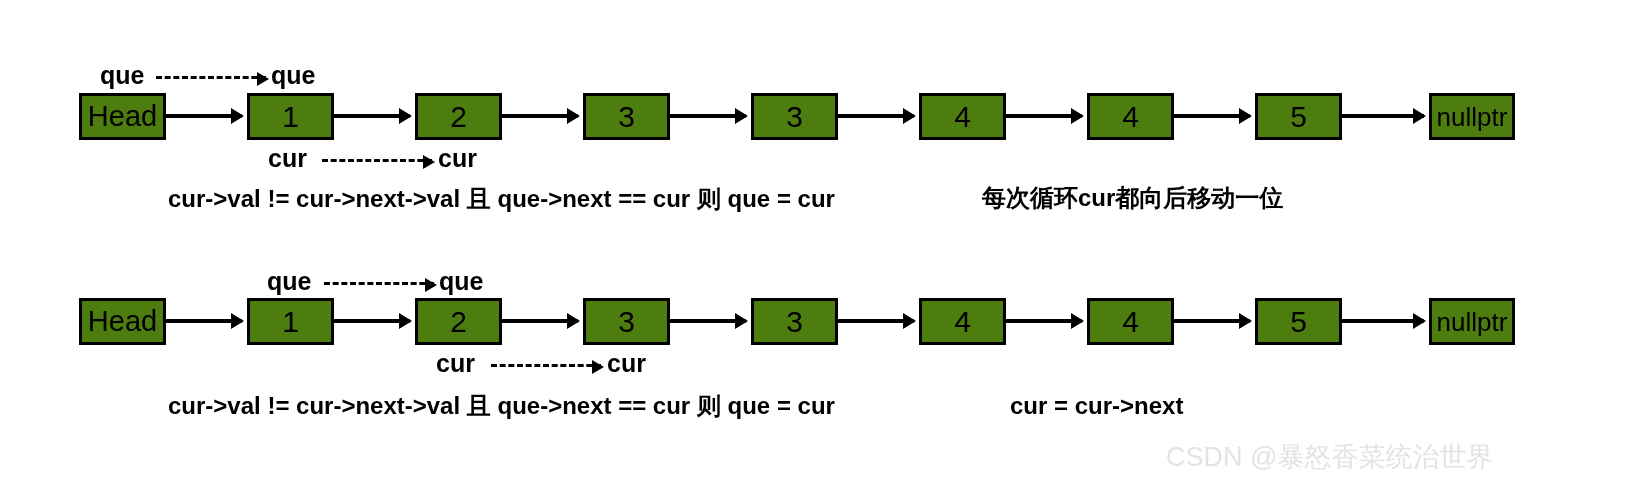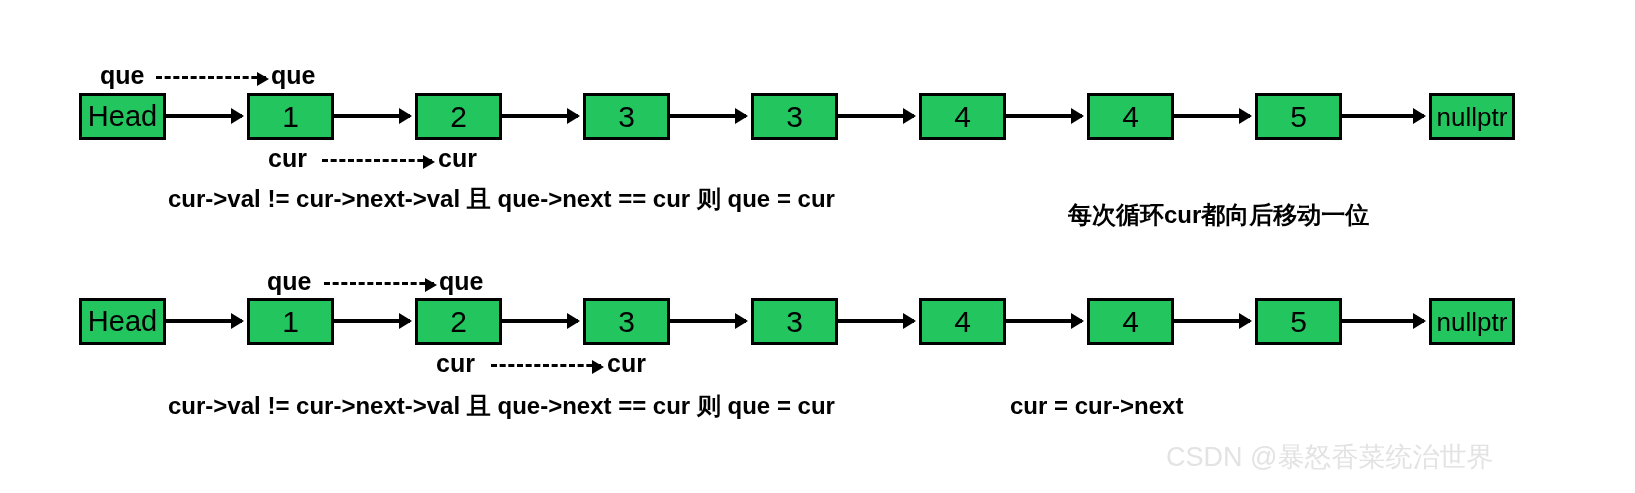--- a/index.html
+++ b/index.html
@@ -17,21 +17,21 @@
     height: 493px;
     background: #ffffff;
     overflow: hidden;
   }
 
   
   .node {
     position: absolute;
     box-sizing: border-box;
     border: 3px solid #000000;
-    background: #22c55e;
+    background: #4d7c0f;
     height: 47px;
     display: flex;
     align-items: center;
     justify-content: center;
     font-size: 30px;
     line-height: 1;
     letter-spacing: 0px;
     color: #000000;
     white-space: nowrap;
   }
@@ -141,21 +141,21 @@
     <div class="link" style="left:838px; top:114px; width:76px;"></div>
     <div class="link" style="left:1006px; top:114px; width:76px;"></div>
     <div class="link" style="left:1174px; top:114px; width:76px;"></div>
     <div class="link" style="left:1342px; top:114px; width:82px;"></div>
 
     <div class="ptr-label" style="left:268px; top:146px;">cur</div>
     <div class="dashed-arrow" style="left:322px; top:159px; width:110px;"></div>
     <div class="ptr-label" style="left:438px; top:146px;">cur</div>
 
     <div class="caption" style="left:168px; top:187px;">cur-&gt;val != cur-&gt;next-&gt;val 且 que-&gt;next == cur 则 que = cur</div>
-    <div class="caption" style="left:1068px; top:186px;margin-top:17px;">每次循环cur都向后移动一位</div>
+    <div class="caption" style="left:982px; top:186px;">每次循环cur都向后移动一位</div>
   </div>
 
   <div>
 
     <div class="ptr-label" style="left:267px; top:269px;">que</div>
     <div class="dashed-arrow" style="left:324px; top:282px; width:110px;"></div>
     <div class="ptr-label" style="left:439px; top:269px;">que</div>
 
     <div class="node head" style="left:79px; top:298px;">Head</div>
     <div class="node val" style="left:247px; top:298px;">1</div>

